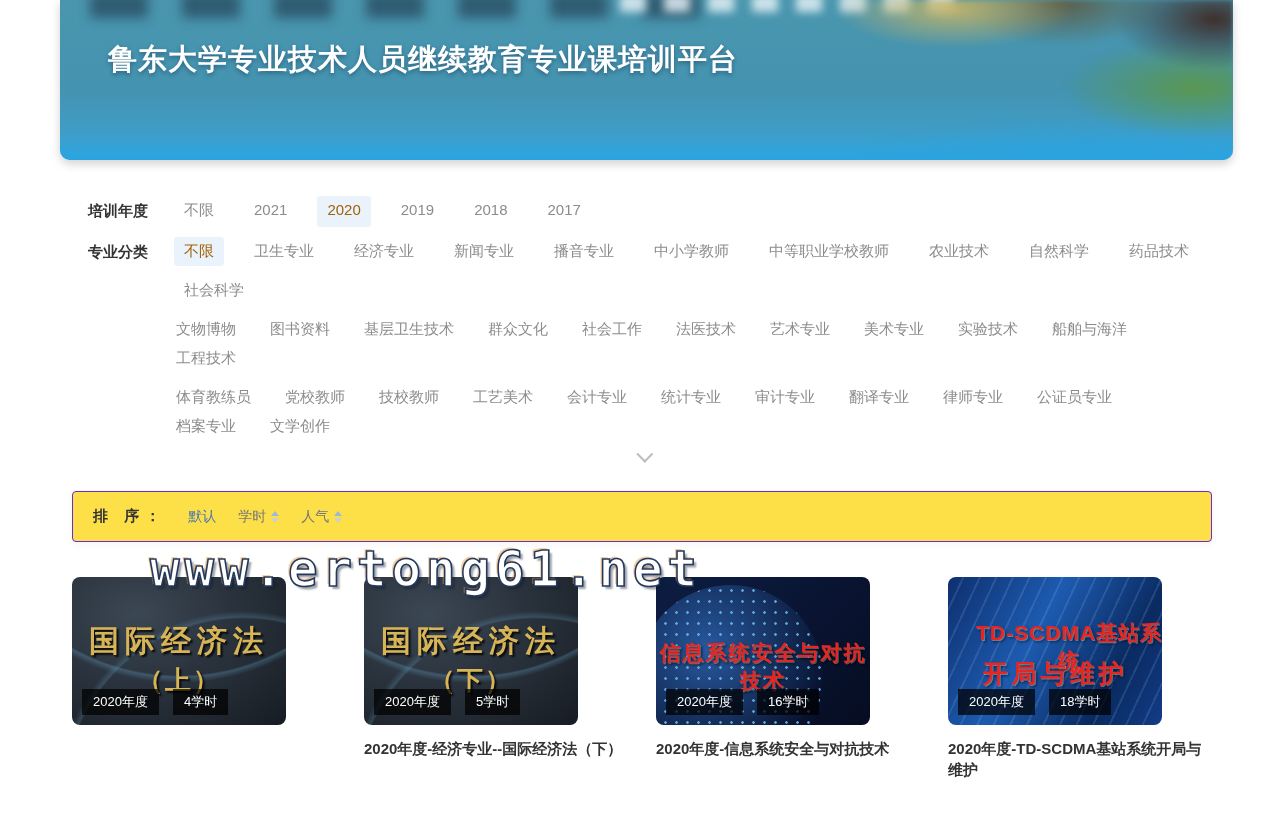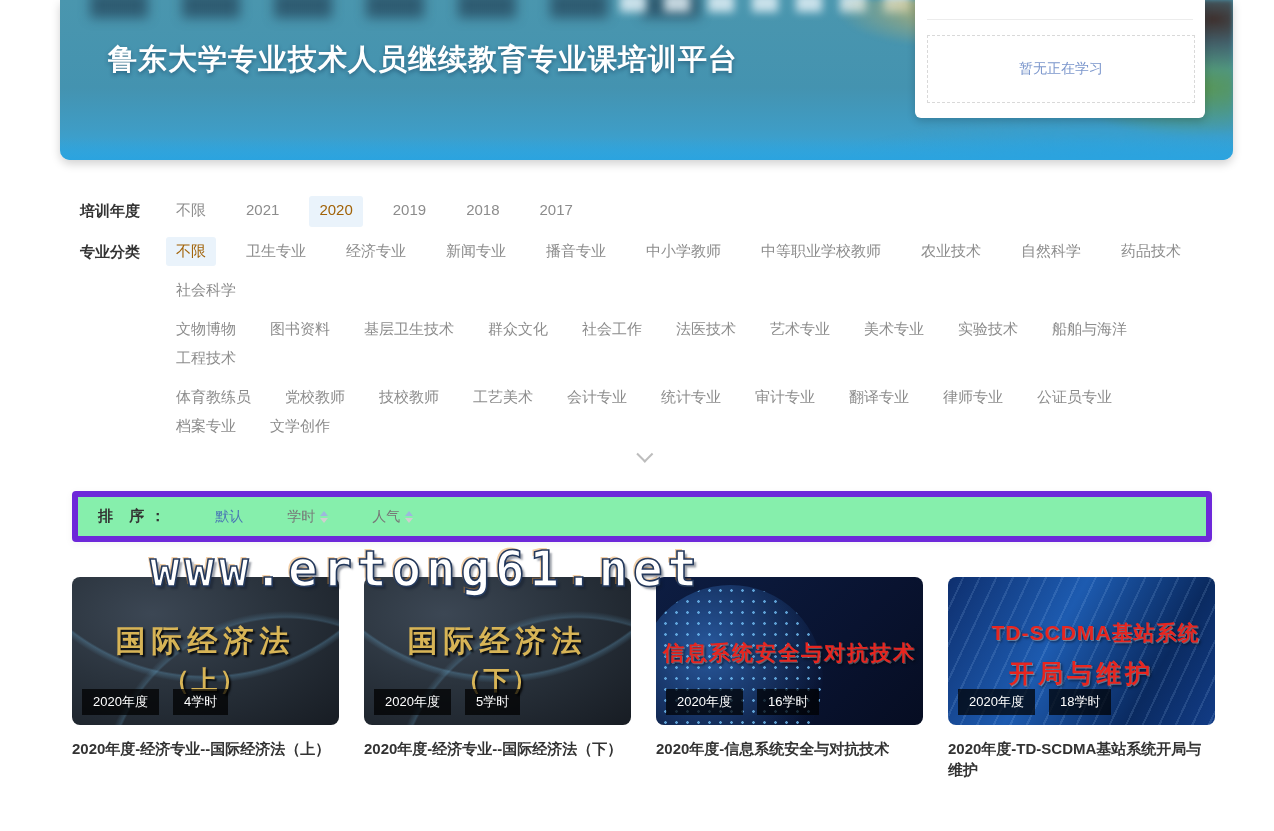--- a/index.html
+++ b/index.html
@@ -43,56 +43,56 @@
   .container { width:1140px; margin-left:72px; position:relative; }
 
   .section-head { margin-top:40px; display:flex; align-items:baseline; }
   .page-title { font-size:23px; font-weight:bold; color:#222; letter-spacing:1px; }
   .page-subtitle { margin-left:15px; font-size:14px; color:#9a9a9a; }
 
   
   .filters { margin-top:36px; }
   .filter-row { display:flex; margin-bottom:10px; }
   .filter-label { width:78px; flex:none; font-size:15px; font-weight:bold; color:#333;
-    padding:6px 0; margin-left:8px; }
+    padding:6px 0; margin-left:16px; }
   .filter-options { display:flex; flex-wrap:wrap; gap:0 20px; row-gap:10px; margin-left:8px; }
   .filter-option { font-size:15px; color:#8c8c8c; padding:5px 10px; border-radius:3px;
     cursor:pointer; white-space:nowrap; }
   .filter-option.selected { color:#a16207; background:#eaf3fb; }
   .cat-extra { margin-left:94px; display:flex; flex-wrap:wrap; gap:0 14px; margin-bottom:10px; }
 
   .chevron-wrap { display:flex; justify-content:center; margin-top:8px; height:18px; }
   .chevron-down { width:12px; height:12px; border-right:2px solid #bdbdbd;
     border-bottom:2px solid #bdbdbd; transform:rotate(45deg) translateY(-4px); cursor:pointer; }
 
   
-  .sort-bar { margin-top:22px; height:51px; background:#86efac; border:6px solid #6d28d9;
+  .sort-bar { margin-top:22px; height:51px; background:#fde047; border:1px solid #6d28d9;
     border-radius:4px; box-shadow:0 2px 8px rgba(0,0,0,.05);
     display:flex; align-items:center; padding-left:20px; position:relative;text-align:center; }
   .sort-label { font-size:15px; font-weight:bold; color:#333; letter-spacing:6px; }
-  .sort-option { font-size:14px; color:#777; margin-left:44px; cursor:pointer;
+  .sort-option { font-size:14px; color:#777; margin-left:22px; cursor:pointer;
     display:inline-flex; align-items:center; }
   .sort-option.selected { color:#4a77b4; }
   .carets { display:inline-flex; flex-direction:column; gap:2px; margin-left:5px; }
   .carets .up { width:0; height:0; border-left:4px solid transparent;
     border-right:4px solid transparent; border-bottom:5px solid #9db8dc; }
   .carets .down { width:0; height:0; border-left:4px solid transparent;
     border-right:4px solid transparent; border-top:5px solid #cfcfcf; }
 
   .watermark { position:absolute; left:78px; top:345px; z-index:6;
     font-family:"DejaVu Sans Mono","Liberation Mono",monospace;
     font-size:49px; font-weight:bold; letter-spacing:5px; color:#fff;
     -webkit-text-stroke:1.6px #24395c;
     text-shadow:3px 3px 2px rgba(15,25,45,.4), -2px -2px 0 rgba(230,150,60,.45);
     pointer-events:none; white-space:nowrap; }
 
   
   .course-grid { display:flex; gap:29px; margin-top:35px; }
   .course-card { width:263px; flex:none; cursor:pointer; }
-  .thumb { position:relative; width:267px; height:148px; border-radius:8px; overflow:hidden; }
+  .thumb { position:relative; width:214px; height:148px; border-radius:8px; overflow:hidden; }
 
   .thumb-text { position:absolute; left:0; right:0; text-align:center; font-weight:bold; }
 
   
   .thumb-econ { background:
       radial-gradient(circle 240px at 50% -120px, transparent 218px, rgba(110,180,220,.28) 220px, transparent 226px),
       radial-gradient(circle 200px at 80% 220px, transparent 178px, rgba(110,180,220,.22) 180px, transparent 186px),
       radial-gradient(ellipse at 30% 25%, #3c4754 0%, #2a333d 45%, #171c23 100%); }
   .econ-line1 { top:44px; font-size:30px; letter-spacing:6px; color:#d7b456;
     text-shadow:2px 2px 2px rgba(0,0,0,.85); }
@@ -129,26 +129,20 @@
 </head>
 <body>
 
 <div class="banner">
   <div class="banner-blur-top"></div>
   <div class="banner-blur-top2"></div>
   <div class="banner-right-scenery"></div>
   <div class="banner-bottom-water"></div>
   <div class="banner-title">鲁东大学专业技术人员继续教育专业课培训平台</div>
 
-  <div class="learning-panel">
-    <div class="lp-divider"></div>
-    <div class="lp-empty">
-      <span>暂无正在学习</span>
-    </div>
-  </div>
 </div>
 
 <div class="container">
 
 
   <div class="filters">
 
     <div class="filter-row">
       <div class="filter-label">培训年度</div>
       <div class="filter-options">
@@ -239,21 +233,20 @@
 
     <div class="course-card">
       <div class="thumb thumb-econ">
         <div class="thumb-text econ-line1">国际经济法</div>
         <div class="thumb-text econ-line2">（上）</div>
         <div class="badges">
           <span class="badge">2020年度</span>
           <span class="badge">4学时</span>
         </div>
       </div>
-      <div class="course-title">2020年度-经济专业--国际经济法（上）</div>
 
     </div>
 
     <div class="course-card">
       <div class="thumb thumb-econ">
         <div class="thumb-text econ-line1">国际经济法</div>
         <div class="thumb-text econ-line2">（下）</div>
         <div class="badges">
           <span class="badge">2020年度</span>
           <span class="badge">5学时</span>

